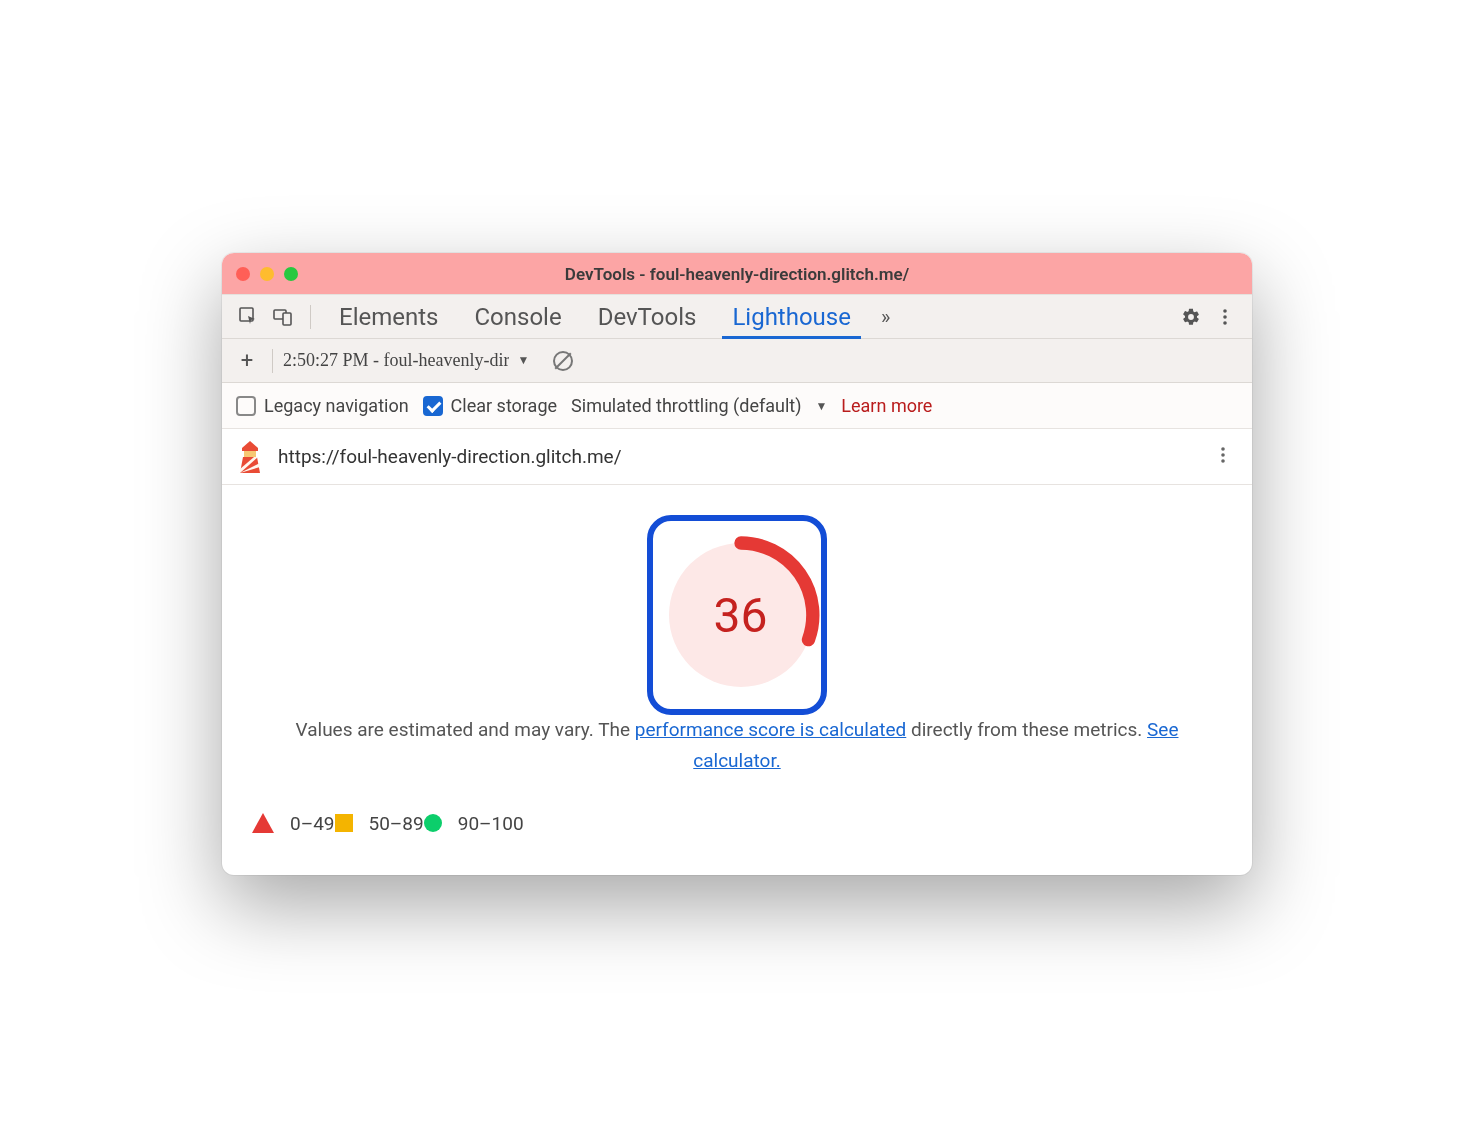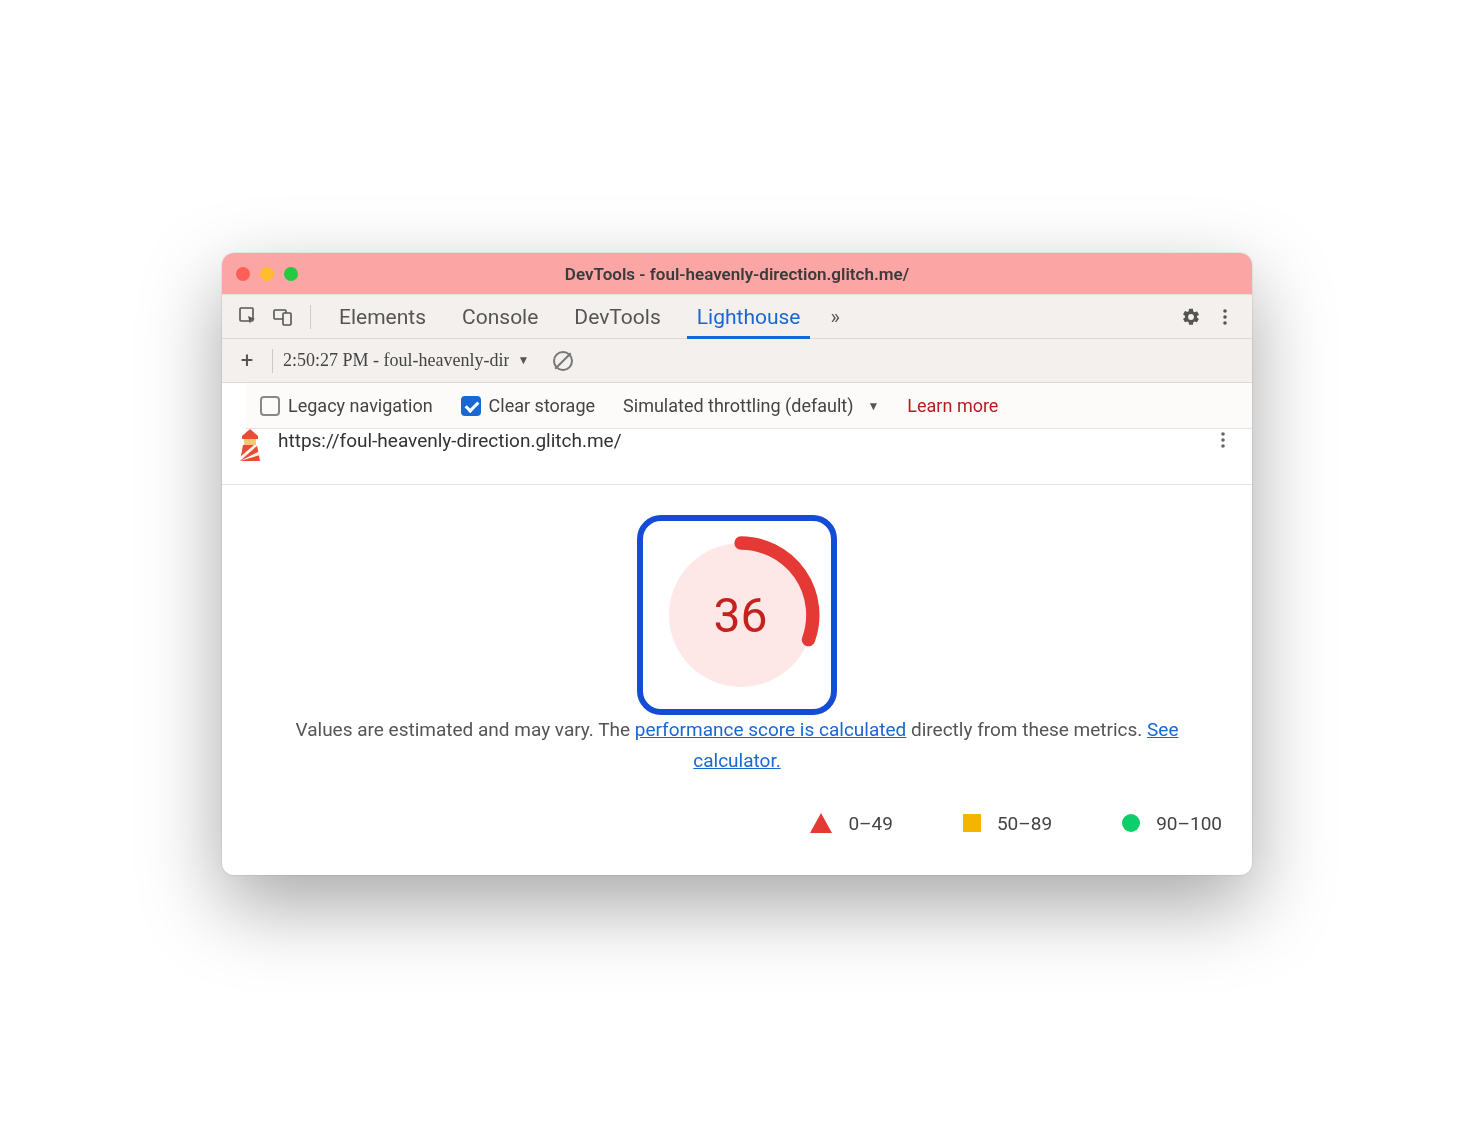--- a/index.html
+++ b/index.html
@@ -66,21 +66,21 @@
     width: 1px;
     height: 24px;
     background: #cfcac5;
     margin: 0 10px;
   }
   .tab {
     padding: 0 18px;
     height: 44px;
     display: flex;
     align-items: center;
-    font-size: 21px;
+    font-size: 24px;
     color: #555;
     cursor: pointer;
     position: relative;
   }
   .tab.active {
     color: #1967d2;
   }
   .tab.active::after {
     content: "";
     position: absolute;
@@ -149,24 +149,23 @@
     transform: rotate(45deg);
   }
   
   .optbar {
     height: 46px;
     background: #fdfbfa;
     border-bottom: 1px solid #e7e3e0;
     display: flex;
     align-items: center;
     padding: 0 14px;
-    gap: 28px;
+    gap: 14px;
     font-size: 18px;
     color: #444;
-    margin-left: 24px;
   }
   .cb {
     width: 20px;
     height: 20px;
     border: 2px solid #888;
     border-radius: 4px;
     display: inline-block;
     position: relative;
   }
   .cb.checked {
@@ -193,20 +192,21 @@
   .learn {
     color: #b91c1c;
     cursor: pointer;
   }
   
   .urlrow {
     height: 56px;
     background: #fff;
     border-bottom: 1px solid #e7e3e0;
     display: flex;
+    align-items: center;
     padding: 0 14px;
     gap: 14px;
   }
   .lighthouse-icon {
     width: 28px;
     height: 32px;
   }
   .url {
     font-size: 19px;
     color: #333;
@@ -218,21 +218,21 @@
     font-size: 22px;
     color: #666;
     cursor: pointer;
   }
   
   .main {
     padding: 30px 30px 40px 30px;
     text-align: center;
   }
   .gauge-box {
-    width: 200px;
+    width: 180px;
     height: 200px;
     border: 6px solid #134dd6;
     border-radius: 24px;
     margin: 0 auto;
     display: flex;
     align-items: center;
     justify-content: center;
     position: relative;
     padding-left: 7px;
   }
@@ -250,22 +250,21 @@
     margin-top: 18px;
   }
   .desc {
     font-size: 19px;
     color: #555;
     line-height: 1.6;
   }
   .desc a { color: #1967d2; text-decoration: underline; cursor: pointer; }
   .legend {
     display: flex;
-    justify-content: flex-end;
-    gap: 70px;
+    justify-content: flex-start;
     margin-top: 36px;
     font-size: 19px;
     color: #444;
   }
   .legend .item { display: flex; align-items: center; gap: 16px; }
   .tri {
     width: 0; height: 0;
     border-left: 11px solid transparent;
     border-right: 11px solid transparent;
     border-bottom: 20px solid #e53935;

